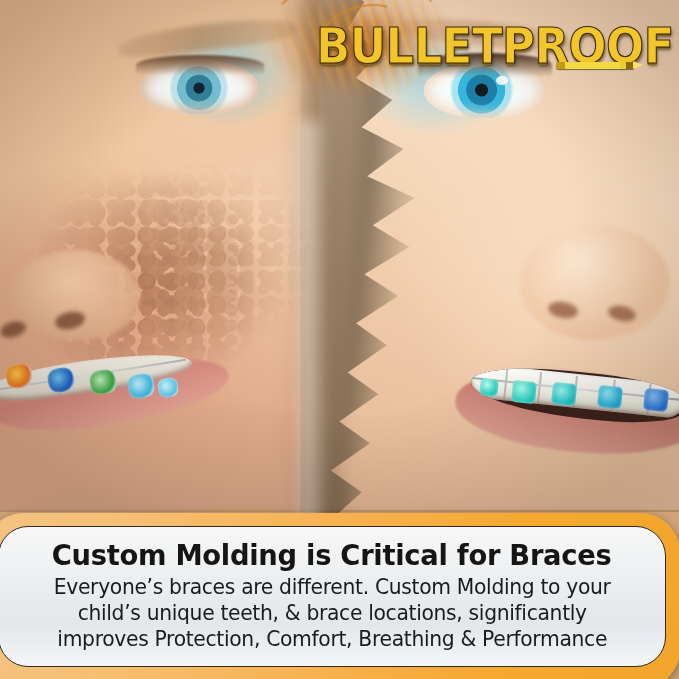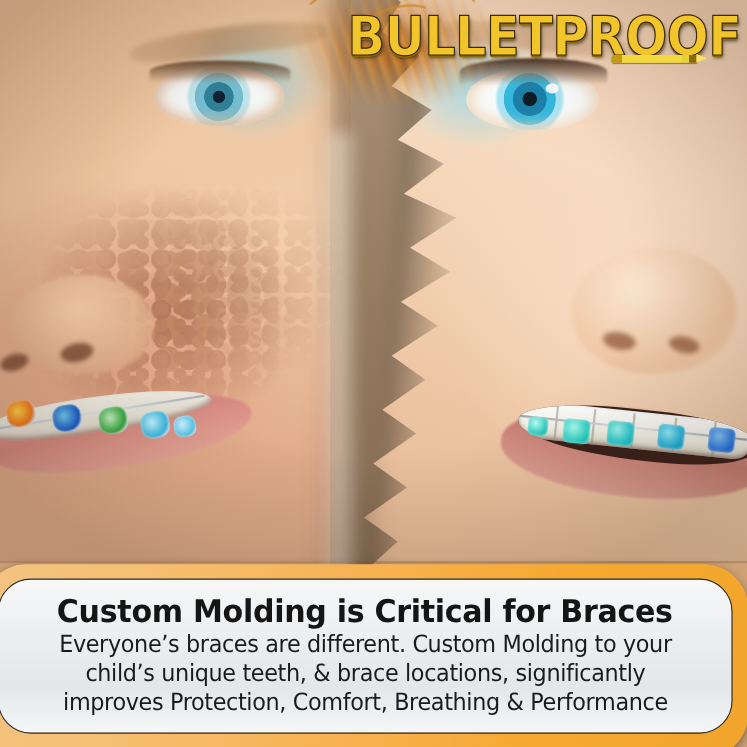--- a/index.html
+++ b/index.html
@@ -228,21 +228,21 @@
     border-color:rgba(214,138,36,.8) transparent transparent transparent;
     border-radius:50%; filter:blur(.7px);
   }
   .hs1 { left:250px; top:-26px; width:130px; height:78px; transform:rotate(12deg); }
   .hs2 { left:272px; top:-14px; width:104px; height:62px; transform:rotate(-8deg); }
   .hs3 { left:292px; top:-40px; width:150px; height:96px; transform:rotate(22deg); }
   .hs4 { left:318px; top:6px;   width:86px;  height:52px; transform:rotate(-18deg); }
 
   
   .logo {
-    position:absolute; left:322px; top:8px; width:352px; height:52px;
+    position:absolute; left:322px; top:20px; width:352px; height:52px;
     display:flex; align-items:center; justify-content:flex-end;
   }
   .logo-text {
     font-family:"DejaVu Sans", sans-serif;
     font-weight:700; font-size:44px; line-height:44px;
     letter-spacing:-0.5px;
     color:#f2c62a;
     -webkit-text-stroke:1px #3b2a07;
     text-shadow:
       0 2px 0 #8a6a10,

